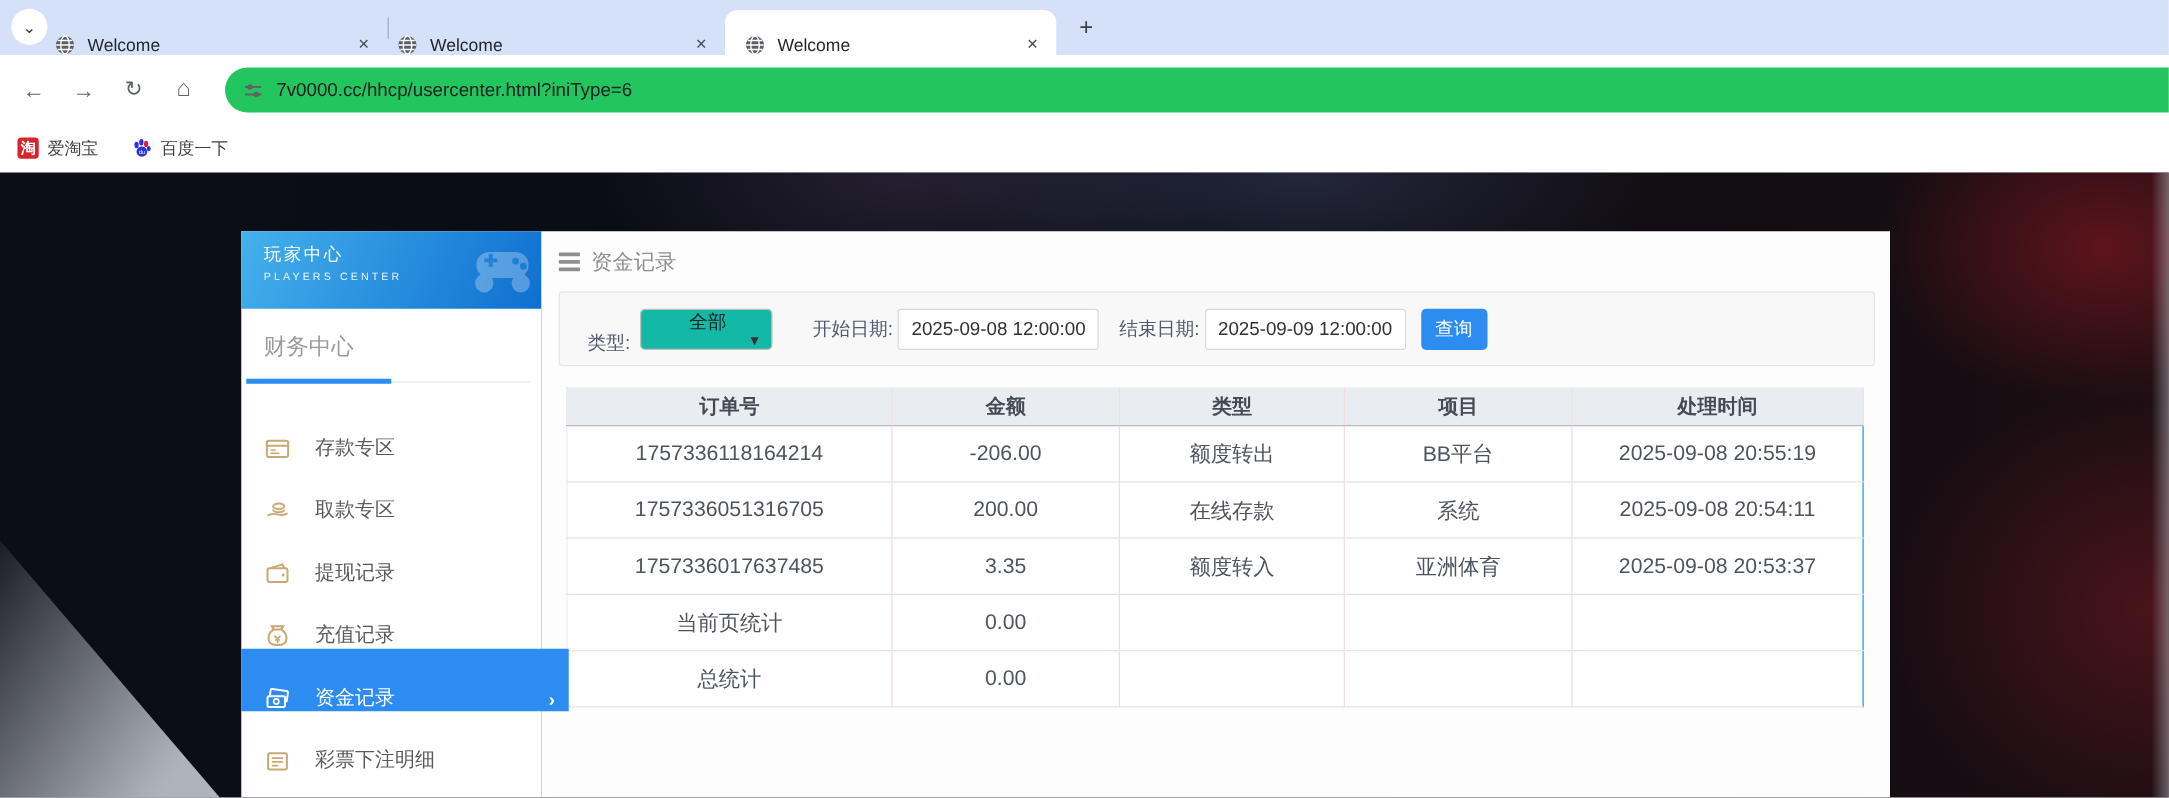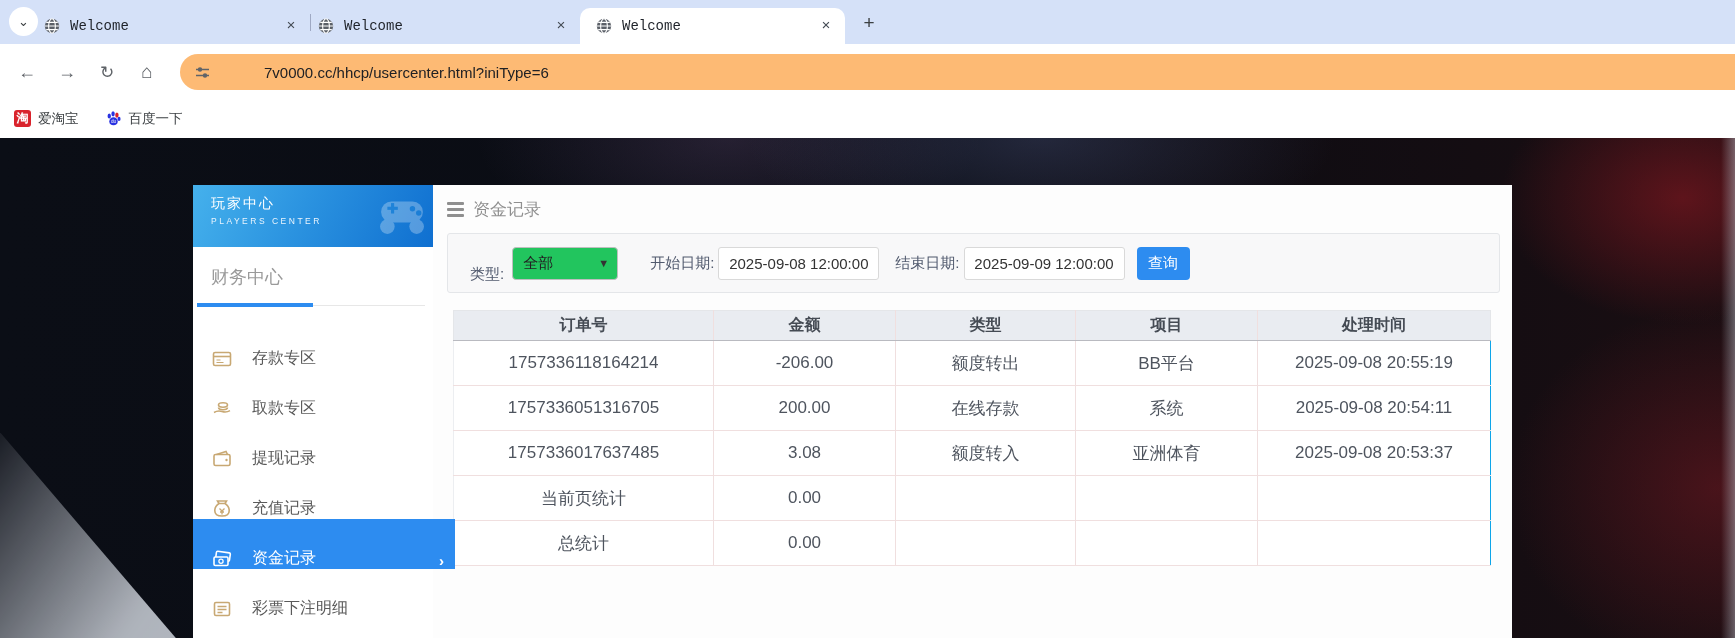--- a/index.html
+++ b/index.html
@@ -4,32 +4,32 @@
 <style>
   * { margin:0; padding:0; box-sizing:border-box; }
   html,body { width:1735px; height:638px; overflow:hidden;
     font-family:"Liberation Sans","DejaVu Sans",sans-serif; }
 
   
   .chrome { position:absolute; left:0; top:0; width:1735px; height:138px; background:#fff; }
   .tabstrip { position:relative; height:44px; background:#d5e1f8; }
   .tab-search { position:absolute; left:9px; top:7px; width:29px; height:29px; border-radius:50%;
     background:#fff; color:#3c4043; font-size:13px; display:flex; align-items:center; justify-content:center; }
-  .tab { position:absolute; top:8px; height:36px; display:flex; align-items:center; color:#1f232a; font-size:14px;font-family:Liberation Mono, monospace; }
+  .tab { position:absolute; top:8px; height:36px; display:flex; align-items:flex-end; color:#1f232a; font-size:14px; }
   .tab .fav { width:16px; height:16px; margin-right:10px; flex:0 0 auto; }
   .tab .close { margin-left:auto; color:#444b54; font-size:15px; width:18px; text-align:center; }
   .tab.active { background:#fff; border-radius:10px 10px 0 0; }
   .tab-sep { position:absolute; top:14px; width:1px; height:17px; background:#9fa9c4; }
   .newtab { position:absolute; left:856px; top:10px; width:26px; height:26px; font-size:19px;
     color:#3c4043; display:flex; align-items:center; justify-content:center; }
   .toolbar { position:relative; height:55px; background:#fff; }
   .navbtn { position:absolute; top:13px; width:30px; height:30px; display:flex; align-items:center;
     justify-content:center; font-size:18px; color:#5f6368; }
-  .omnibox { position:absolute; left:180px; top:10px; right:0; height:36px; background:#fdba74;
-    border-radius:18px 0 0 18px; display:flex; align-items:center; padding-left:14px;gap:43px; }
+  .omnibox { position:absolute; left:180px; top:10px; right:0; height:36px; background:#22c55e;
+    border-radius:18px 0 0 18px; display:flex; align-items:center; padding-left:14px; }
   .omnibox .url { color:#202124; font-size:15px; margin-left:10px; }
   .bookmarks { position:relative; height:39px; background:#fff; display:flex; align-items:center; }
   .bm { display:flex; align-items:center; margin-left:14px; font-size:13.5px; color:#3c4043; }
   .bm + .bm { margin-left:26px; }
   .bm-ico { width:17px; height:17px; margin-right:7px; }
   .tb-ico { background:#d9232c; color:#fff; border-radius:3px; font-size:12px; font-weight:bold;
     display:flex; align-items:center; justify-content:center; }
 
   
   .page { position:absolute; left:0; top:138px; width:1735px; height:500px; overflow:hidden;
@@ -67,22 +67,22 @@
 
   
   .main { position:absolute; left:433px; top:47px; width:1079px; height:453px; background:#fdfdfd; }
   .m-head { display:flex; align-items:center; padding:13px 0 0 14px; color:#8f8f8f; }
   .burger { width:17px; display:flex; flex-direction:column; gap:3.5px; }
   .burger i { height:2.5px; background:#8f8f8f; border-radius:1px; }
   .m-title { margin-left:9px; font-size:17px; }
   .filter { position:absolute; left:14px; top:48px; right:12px; height:60px; background:#f8f8f9;
     border:1px solid #e4e6e9; border-radius:3px; display:flex; align-items:center; }
   .f-label { font-size:15px; color:#515a6e; }
-  .sel { margin-left:8px; width:106px; height:33px; background:#22c55e; border:1px solid #bfbfbf;
-    border-radius:4px; display:flex; align-items:center; padding:0 8px 0 10px; font-size:15px; color:#222; }
+  .sel { margin-left:8px; width:106px; height:33px; background:#14b8a6; border:1px solid #bfbfbf;
+    border-radius:4px; display:flex; align-items:center; padding:0 8px 0 10px; font-size:15px; color:#222;flex-direction:column; }
   .sel .arrow { margin-left:auto; font-size:11px; color:#333; }
   .dinput { margin-left:4px; width:161px; height:33px; background:#fff; border:1px solid #d9d9d9;
     border-radius:3px; font-size:15px; color:#333; text-align:center;
     font-family:"Liberation Sans","DejaVu Sans",sans-serif; }
   .btn-search { margin-left:12px; width:53px; height:33px; background:#2d8cf0; color:#fff; border:none;
     border-radius:4px; font-size:15px; font-family:inherit; }
   .tbl { position:absolute; left:20px; top:125px; width:1038px; border-collapse:collapse;
     table-layout:fixed; background:#fff; }
   .tbl th { height:30px; background:#e9ecf1; color:#454b54; font-size:16px; font-weight:bold;
     border:1px solid #f0dfdf; border-top:1px solid #e4e6e9; border-bottom:1px solid #b9bac0; }
@@ -326,21 +326,21 @@
         </tr>
         <tr>
           <td>1757336051316705</td>
           <td>200.00</td>
           <td>在线存款</td>
           <td>系统</td>
           <td>2025-09-08 20:54:11</td>
         </tr>
         <tr>
           <td>1757336017637485</td>
-          <td>3.08</td>
+          <td>3.35</td>
           <td>额度转入</td>
           <td>亚洲体育</td>
           <td>2025-09-08 20:53:37</td>
         </tr>
         <tr>
           <td>当前页统计</td>
           <td>0.00</td>
           <td></td>
           <td></td>
           <td></td>

